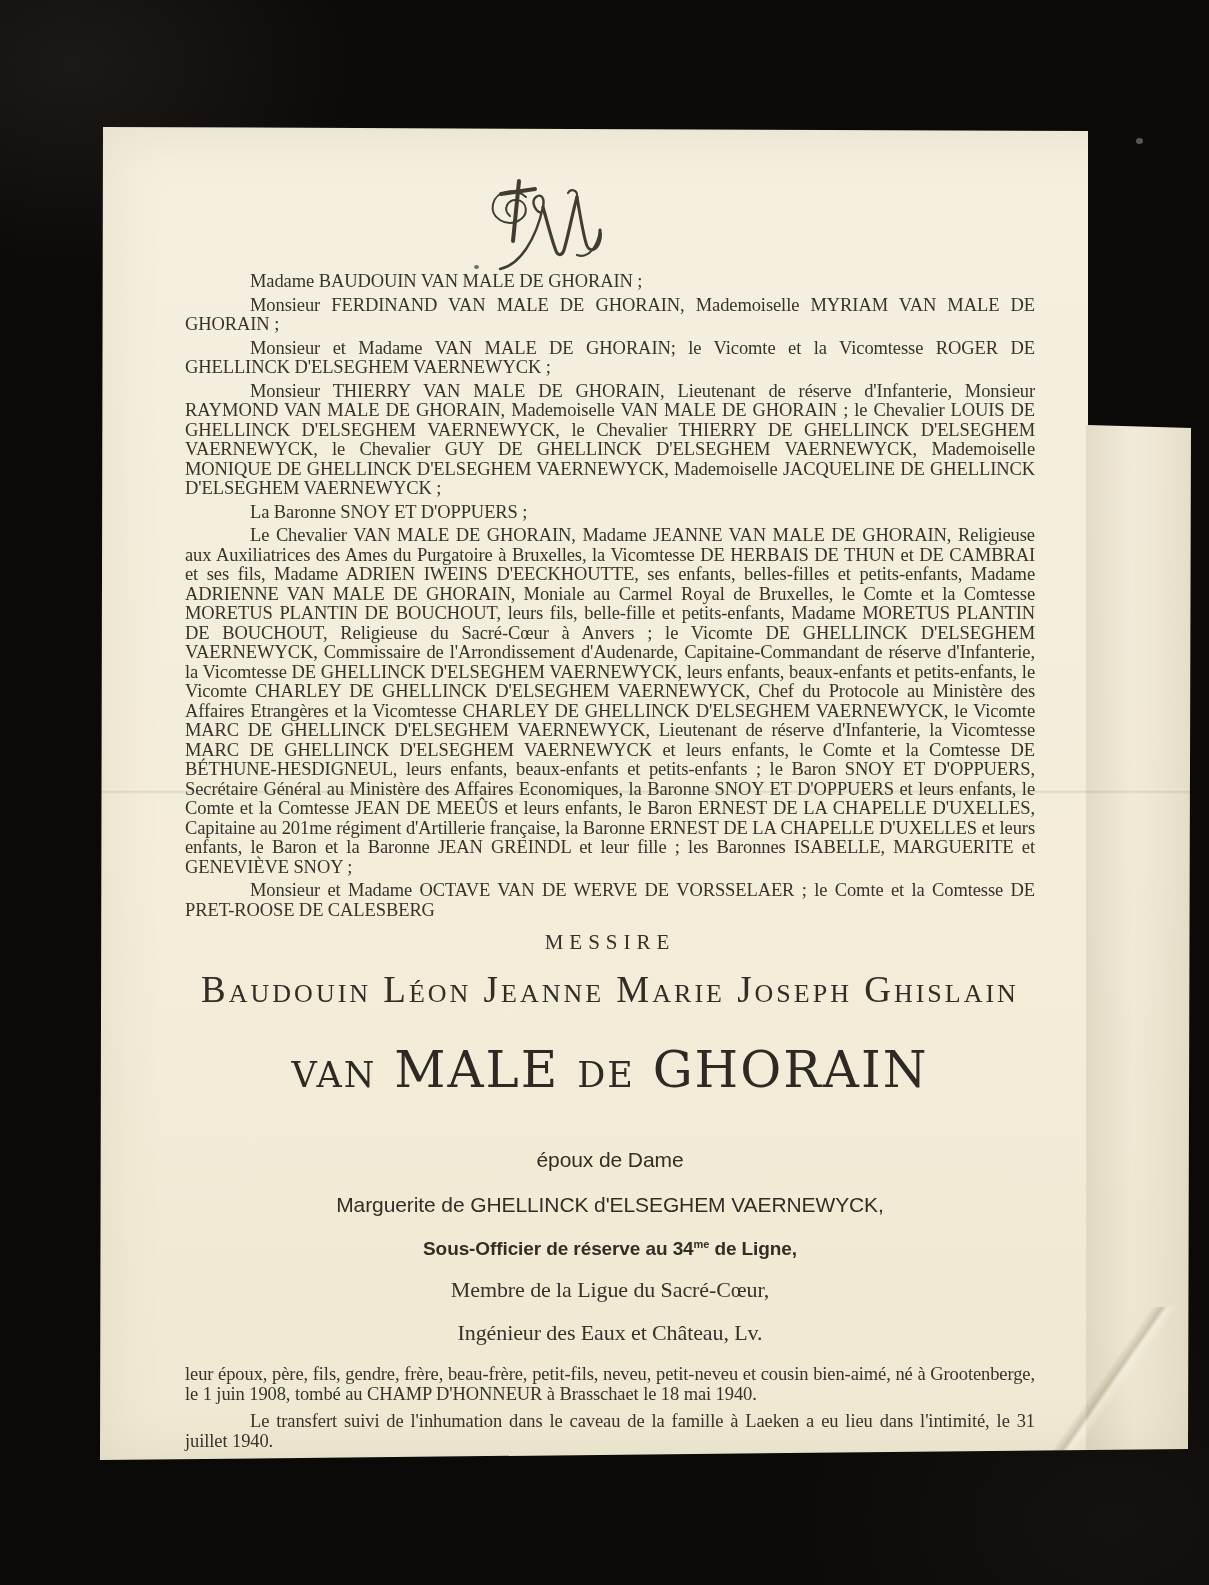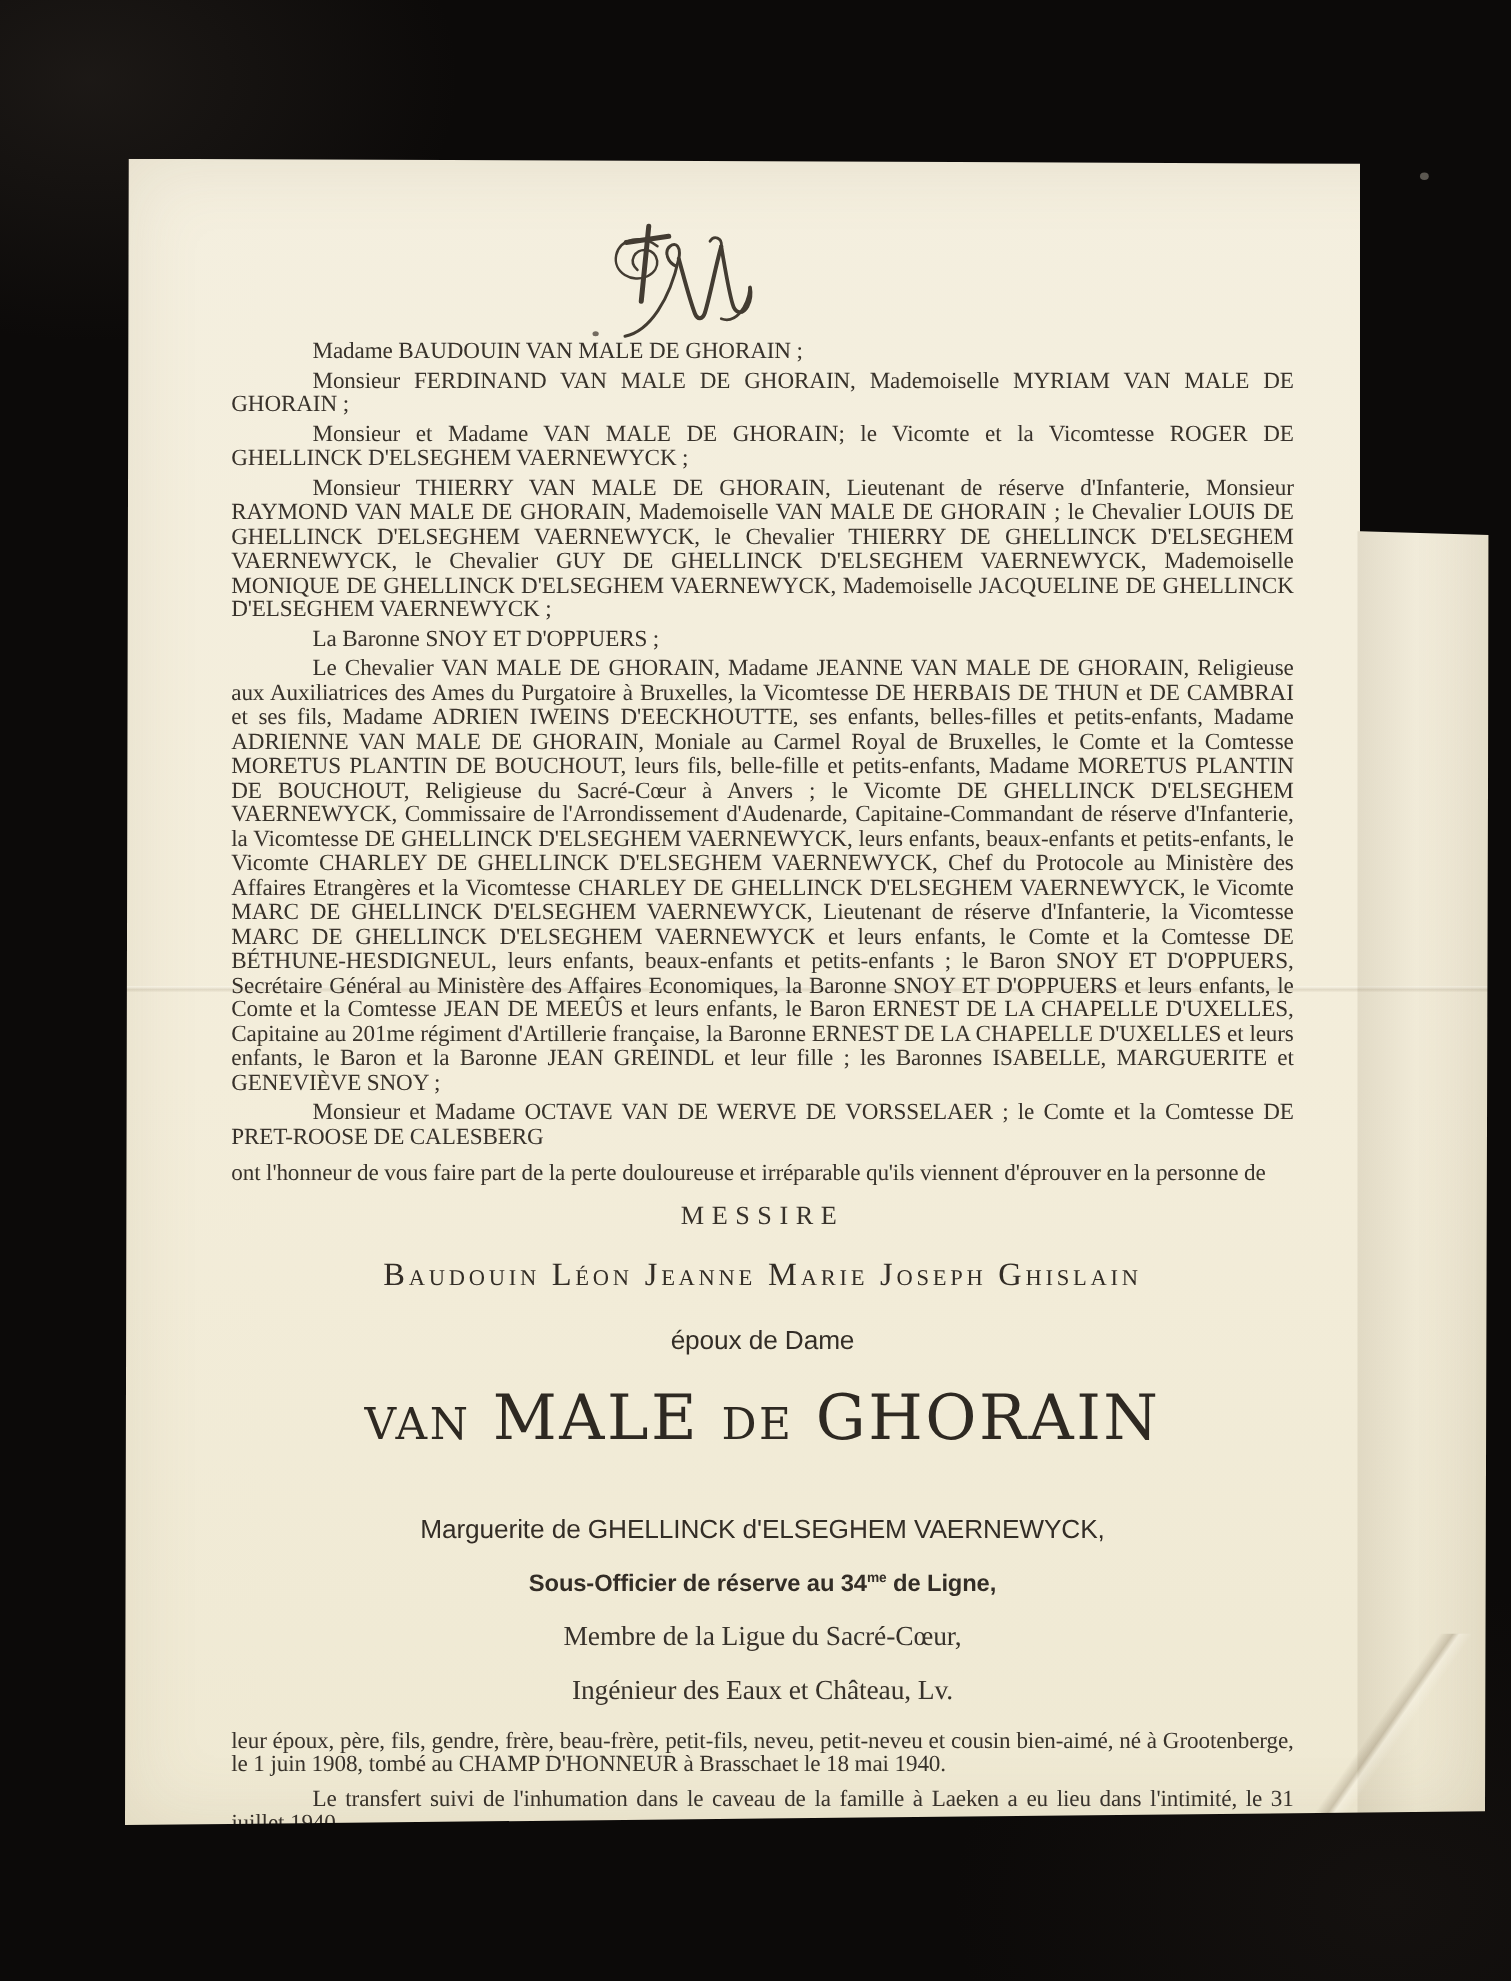--- a/index.html
+++ b/index.html
@@ -40,21 +40,21 @@
   .monogram-dot{position:absolute;left:374px;top:138px;width:5px;height:4px;border-radius:50%;background:#5c544a;opacity:.85;}
   .content{
     position:absolute;left:85px;top:0;width:850px;color:#38322b;
     font-size:18.5px;line-height:19.5px;letter-spacing:-0.1px;
   }
   .bp{margin:4px 0 0 0;text-indent:65px;text-align:justify;}
   .bp.first{margin-top:145px;}
   .announce{margin:10px 0 0 0;text-indent:0;text-align:justify;}
   .center{text-align:center;text-indent:0;}
   .honorific{margin-top:10px;font-size:21px;letter-spacing:6px;line-height:24px;}
-  .given-names{margin-top:11px;font-size:26px;letter-spacing:3px;line-height:30px;font-variant:small-caps;color:#332d26;}
+  .given-names{margin-top:11px;font-size:37px;letter-spacing:3px;line-height:30px;font-variant:small-caps;color:#332d26;}
   .surname{
     margin-top:5px;font-family:"DejaVu Serif",serif;font-size:50px;line-height:56px;
     letter-spacing:2px;font-variant:small-caps;color:#2e2922;
   }
   .spouse-intro{margin-top:9px;font-family:"Liberation Sans","DejaVu Sans",sans-serif;font-size:21px;line-height:24px;color:#332d26;}
   .spouse-name{margin-top:3px;font-family:"Liberation Sans","DejaVu Sans",sans-serif;font-size:21px;line-height:24px;color:#332d26;}
   .military{margin-top:6px;font-family:"Liberation Sans","DejaVu Sans",sans-serif;font-weight:bold;font-size:19px;line-height:22px;color:#332d26;}
   .military sup{font-size:11px;vertical-align:super;line-height:0;}
   .membership{margin-top:3px;font-size:22px;line-height:21px;}
   .bio{margin:10px 0 0 0;text-indent:0;text-align:justify;}
@@ -94,26 +94,25 @@
   <div class="content">
 
     <p class="bp first">Madame BAUDOUIN VAN MALE DE GHORAIN ;</p>
     <p class="bp">Monsieur FERDINAND VAN MALE DE GHORAIN, Mademoiselle MYRIAM VAN MALE DE GHORAIN ;</p>
     <p class="bp">Monsieur et Madame VAN MALE DE GHORAIN; le Vicomte et la Vicomtesse ROGER DE GHELLINCK D'ELSEGHEM VAERNEWYCK ;</p>
     <p class="bp">Monsieur THIERRY VAN MALE DE GHORAIN, Lieutenant de réserve d'Infanterie, Monsieur RAYMOND VAN MALE DE GHORAIN, Mademoiselle VAN MALE DE GHORAIN ; le Chevalier LOUIS DE GHELLINCK D'ELSEGHEM VAERNEWYCK, le Chevalier THIERRY DE GHELLINCK D'ELSEGHEM VAERNEWYCK, le Chevalier GUY DE GHELLINCK D'ELSEGHEM VAERNEWYCK, Mademoiselle MONIQUE DE GHELLINCK D'ELSEGHEM VAERNEWYCK, Mademoiselle JACQUELINE DE GHELLINCK D'ELSEGHEM VAERNEWYCK ;</p>
     <p class="bp">La Baronne SNOY ET D'OPPUERS ;</p>
     <p class="bp">Le Chevalier VAN MALE DE GHORAIN, Madame JEANNE VAN MALE DE GHORAIN, Religieuse aux Auxiliatrices des Ames du Purgatoire à Bruxelles, la Vicomtesse DE HERBAIS DE THUN et DE CAMBRAI et ses fils, Madame ADRIEN IWEINS D'EECKHOUTTE, ses enfants, belles-filles et petits-enfants, Madame ADRIENNE VAN MALE DE GHORAIN, Moniale au Carmel Royal de Bruxelles, le Comte et la Comtesse MORETUS PLANTIN DE BOUCHOUT, leurs fils, belle-fille et petits-enfants, Madame MORETUS PLANTIN DE BOUCHOUT, Religieuse du Sacré-Cœur à Anvers ; le Vicomte DE GHELLINCK D'ELSEGHEM VAERNEWYCK, Commissaire de l'Arrondissement d'Audenarde, Capitaine-Commandant de réserve d'Infanterie, la Vicomtesse DE GHELLINCK D'ELSEGHEM VAERNEWYCK, leurs enfants, beaux-enfants et petits-enfants, le Vicomte CHARLEY DE GHELLINCK D'ELSEGHEM VAERNEWYCK, Chef du Protocole au Ministère des Affaires Etrangères et la Vicomtesse CHARLEY DE GHELLINCK D'ELSEGHEM VAERNEWYCK, le Vicomte MARC DE GHELLINCK D'ELSEGHEM VAERNEWYCK, Lieutenant de réserve d'Infanterie, la Vicomtesse MARC DE GHELLINCK D'ELSEGHEM VAERNEWYCK et leurs enfants, le Comte et la Comtesse DE BÉTHUNE-HESDIGNEUL, leurs enfants, beaux-enfants et petits-enfants ; le Baron SNOY ET D'OPPUERS, Secrétaire Général au Ministère des Affaires Economiques, la Baronne SNOY ET D'OPPUERS et leurs enfants, le Comte et la Comtesse JEAN DE MEEÛS et leurs enfants, le Baron ERNEST DE LA CHAPELLE D'UXELLES, Capitaine au 201me régiment d'Artillerie française, la Baronne ERNEST DE LA CHAPELLE D'UXELLES et leurs enfants, le Baron et la Baronne JEAN GREINDL et leur fille ; les Baronnes ISABELLE, MARGUERITE et GENEVIÈVE SNOY ;</p>
     <p class="bp">Monsieur et Madame OCTAVE VAN DE WERVE DE VORSSELAER ; le Comte et la Comtesse DE PRET-ROOSE DE CALESBERG</p>
 
-    <p class="announce">ont l'honneur de vous faire part de la perte douloureuse et irréparable qu'ils viennent d'éprouver en la personne de</p>
 
     <p class="center honorific">MESSIRE</p>
     <p class="center given-names">Baudouin Léon Jeanne Marie Joseph Ghislain</p>
+    <p class="center surname">van MALE de GHORAIN</p>
     <p class="center spouse-intro">époux de Dame</p>
-    <p class="center surname">van MALE de GHORAIN</p>
     <p class="center spouse-name">Marguerite de GHELLINCK d'ELSEGHEM VAERNEWYCK,</p>
     <p class="center military"><span>Sous-Officier de réserve au 34</span><sup>me</sup><span> de Ligne,</span></p>
     <p class="center membership">Membre de la Ligue du Sacré-Cœur,</p>
     <p class="center membership">Ingénieur des Eaux et Château, Lv.</p>
 
     <p class="bio">leur époux, père, fils, gendre, frère, beau-frère, petit-fils, neveu, petit-neveu et cousin bien-aimé, né à Grootenberge, le 1 juin 1908, tombé au CHAMP D'HONNEUR à Brasschaet le 18 mai 1940.</p>
     <p class="transfer">Le transfert suivi de l'inhumation dans le caveau de la famille à Laeken a eu lieu dans l'intimité, le 31 juillet 1940.</p>
     <p class="service">Un service solennel pour le repos de son âme sera célébré ultérieurement.</p>
 
     <p class="center prayer">PRIEZ DIEU POUR LUI,</p>

